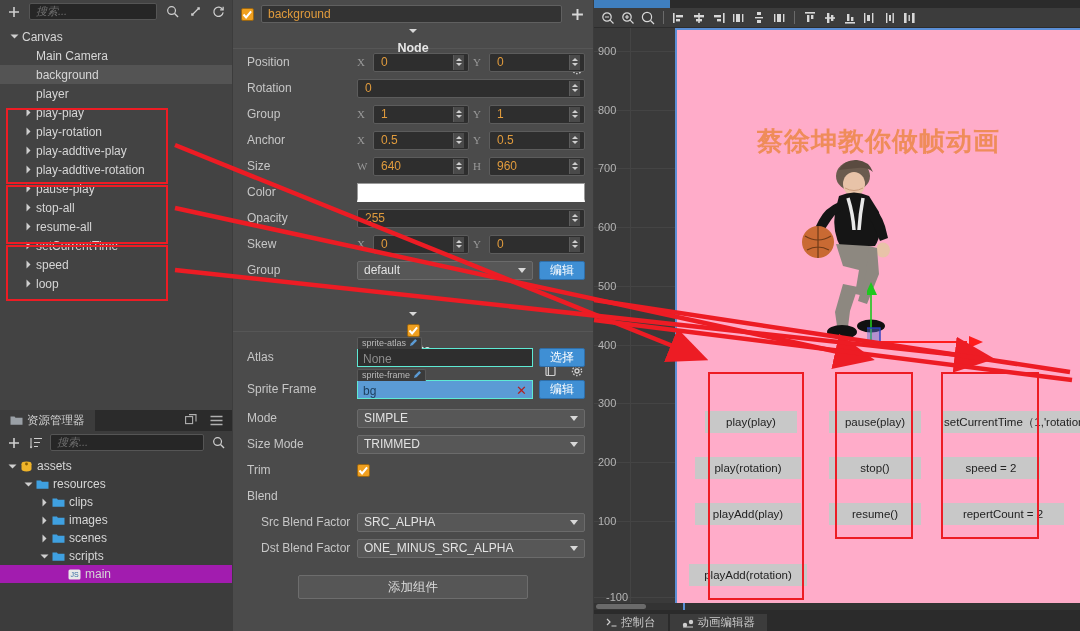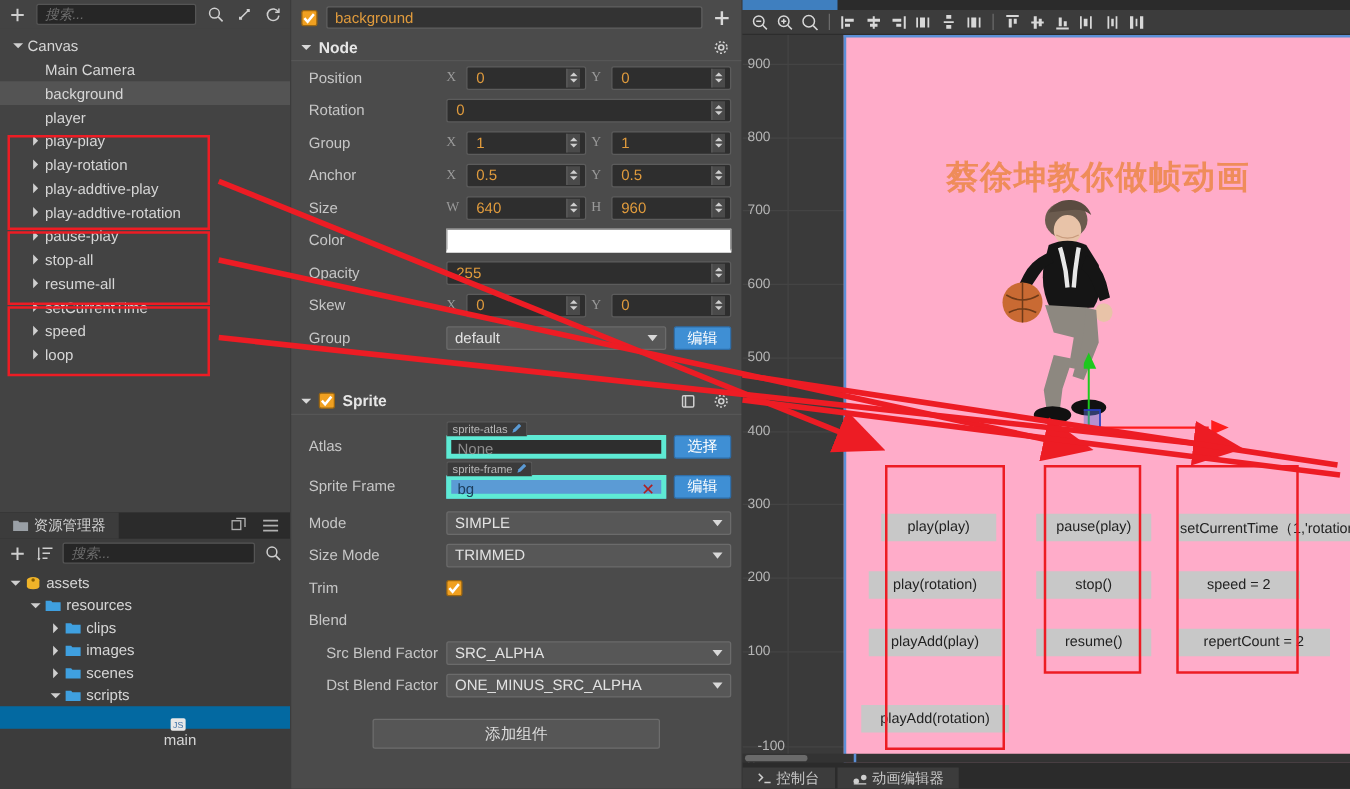--- a/index.html
+++ b/index.html
@@ -56,41 +56,42 @@
   .node-row.sel { background: #545454; }
   .node-arrow { width: 9px; height: 9px; flex: none; margin-right: 3px; }
   .node-arrow.spacer { visibility: hidden; }
 
   
   #assets { left: 0; top: 410px; width: 232px; height: 221px; background: #3c3c3c; }
   #assets .panel-tabbar { background: #2b2b2b; }
   #assets .tab { background: #3c3c3c; }
   #asset-tree { position: absolute; top: 47px; left: 0; right: 0; bottom: 0; }
   .asset-row { height: 18px; display: flex; align-items: center; font-size: 12px; color: #d6d6d6; }
-  .asset-row.sel { background: #0369a1; flex-direction: column; }
+  .asset-row.sel { background: #a21caf; }
   .folder-ico { width: 13px; height: 11px; flex: none; margin-right: 4px; }
 
   
   #inspector { left: 233px; top: 0; width: 360px; height: 631px; background: #4b4b4b; }
   #insp-head { display: flex; align-items: center; gap: 7px; padding: 5px 8px 4px 8px; }
   .cb {
     width: 13px; height: 13px; background: #f0a020; border: 1px solid #9a6612;
     border-radius: 2px; display: flex; align-items: center; justify-content: center; flex: none;
   }
   .cb svg { width: 11px; height: 11px; }
   #name-field {
     flex: 1; height: 18px; background: #333; border: 1px solid #606060;
     border-radius: 2px; color: #e09b3d; font-size: 12px;
     display: flex; align-items: center; padding: 0 6px;
   }
   .section-head {
     display: flex; align-items: center; gap: 6px;
     height: 22px; padding: 0 8px; color: #e6e6e6;
     font-weight: bold; font-size: 12.5px;
     border-bottom: 1px solid #565656;
+    flex-direction: column;
   }
   .section-head .sp { margin-left: auto; display: flex; gap: 10px; align-items: center; }
   .tri { width: 8px; height: 8px; flex: none; }
   .prop { display: flex; align-items: center; height: 26px; padding: 0 8px 0 14px; }
   .prop > .lbl { width: 110px; color: #c6c6c6; font-size: 12px; flex: none; }
   .prop.sub > .lbl { padding-left: 14px; width: 110px; }
   .axis { color: #9a9a9a; font-size: 11px; width: 12px; flex: none; font-family: "Liberation Serif", serif; }
   .numfield {
     height: 19px; background: #2e2e2e; border: 1px solid #5c5c5c; border-radius: 2px;
     color: #e09b3d; font-size: 12px; display: flex; align-items: center;
@@ -124,22 +125,22 @@
     display: flex; align-items: center; justify-content: center; flex: none;
   }
   .assetfield { position: relative; flex: 1; display: flex; align-items: flex-end; }
   .assettag {
     position: absolute; top: -11px; left: 0; height: 12px;
     background: #3b3b3b; border: 1px solid #5a5a5a; border-bottom: none;
     border-radius: 2px 2px 0 0; color: #b9b9b9; font-size: 9px;
     display: flex; align-items: center; gap: 3px; padding: 0 4px;
   }
   .assetinput {
-    flex: 1; height: 19px; background: #2e2e2e; border: 4px solid #5eead4;
-    display: flex; align-items: flex-start; padding: 0 5px; color: #8d8d8d; font-size: 12px;
+    flex: 1; height: 19px; background: #2e2e2e; border: 1px solid #5eead4;
+    display: flex; align-items: flex-end; padding: 0 5px; color: #8d8d8d; font-size: 12px;
   }
   .assetinput.filled { background: #5b9bd5; color: #1d3e5c; }
   .cbsmall { width: 13px; height: 13px; background: #f0a020; border: 1px solid #9a6612; border-radius: 2px;
     display: flex; align-items: center; justify-content: center; flex: none; }
   #addcomp {
     margin: 14px auto 0 auto; width: 230px; height: 24px;
     background: #565656; border: 1px solid #6d6d6d; border-radius: 2px;
     display: flex; align-items: center; justify-content: center;
     color: #ddd; font-size: 12.5px;
   }

